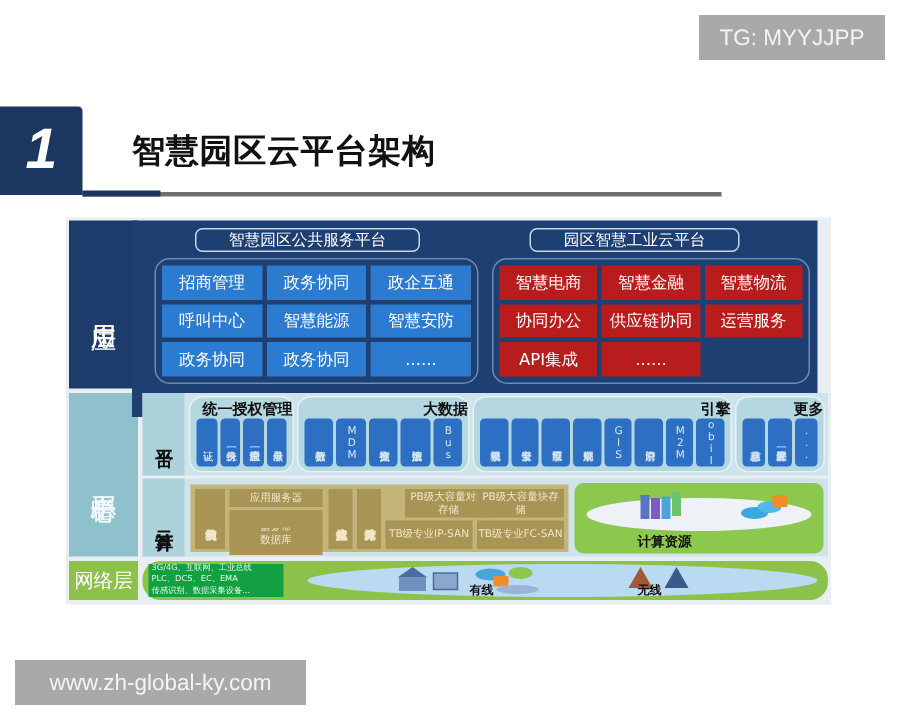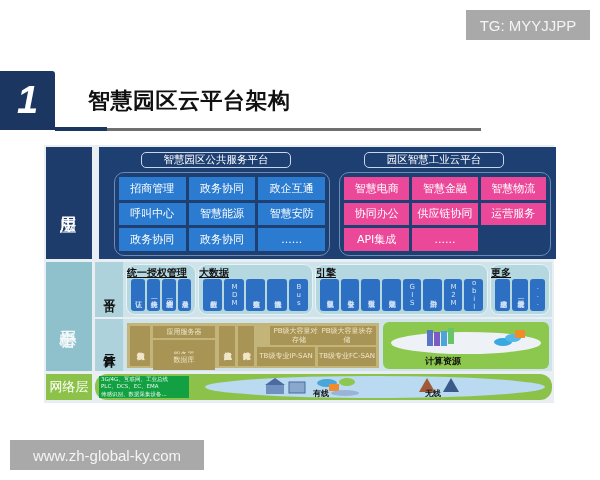--- a/index.html
+++ b/index.html
@@ -16,32 +16,32 @@
 
   .diagram { position: absolute; left: 44px; top: 145px; width: 510px; height: 258px; background: #e9eef2; }
 
   
   .lbl { position: absolute; display: flex; align-items: center; justify-content: center; color: #fff; writing-mode: vertical-rl; text-orientation: upright; }
   .lbl-app { left: 2px; top: 2px; width: 46px; height: 112px; background: #1d3c6b; font-size: 17px; }
   .lbl-plat { left: 2px; top: 117px; width: 46px; height: 109px; background: #8fc1cd; font-size: 17px; color: #f3f8fa; }
   .lbl-net { left: 2px; top: 229px; width: 46px; height: 26px; background: #8dc24a; writing-mode: horizontal-tb; font-size: 13px; }
 
   
-  .app-area { position: absolute; left: 55px; top: 2px; width: 457px; height: 112px; background: #1e3f72; }
+  .app-area { position: absolute; left: 44px; top: 2px; width: 457px; height: 131px; background: #1e3f72; }
   .pill-title { position: absolute; top: 5px; height: 16px; border: 1px solid #c9d7ea; border-radius: 5px; color: #fff; font-size: 10.5px; display: flex; align-items: center; justify-content: center; }
   .app-grid { position: absolute; top: 25px; border: 1px solid #6b8ab4; border-radius: 10px; padding: 4px; display: grid; grid-template-columns: repeat(3, 1fr); grid-template-rows: repeat(3, 1fr); gap: 3px; }
   .app-cell { display: flex; align-items: center; justify-content: center; font-size: 11px; color: #fff; }
   .grid-a .app-cell { background: #2b7bd0; }
-  .grid-b .app-cell { background: #ec4899; }
+  .grid-b .app-cell { background: #b91c1c; }
 
   
   .plat-sub { position: absolute; left: 51px; top: 117px; width: 457px; height: 55px; background: #cfe3ea; }
   .plat-tag { position: absolute; left: 0; top: 0; width: 28px; height: 55px; background: #aed2dc; font-weight: bold; font-size: 12px; display: flex; align-items: center; justify-content: center; writing-mode: vertical-rl; text-orientation: upright; color: #111; }
   .group { position: absolute; top: 2px; height: 51px; border: 1px solid #e7f2f5; border-radius: 9px; background: #b5d7e0; }
-  .group-title { position: absolute; top: 1px; left: 0; right: 0; text-align: left; font-size: 10px; font-weight: bold; color: #111; text-decoration: underline; }
+  .group-title { position: absolute; top: 1px; left: 0; right: 0; text-align: right; font-size: 10px; font-weight: bold; color: #111; }
   .chips { position: absolute; top: 14px; left: 4px; right: 4px; bottom: 3px; display: flex; gap: 2px; }
   .chip { flex: 1; background: #2d6fc2; border-radius: 3px; color: #d7e6f7; font-size: 7px; writing-mode: vertical-rl; text-orientation: upright; display: flex; align-items: center; justify-content: center; line-height: 1; overflow: hidden; }
 
   
   .cloud-sub { position: absolute; left: 51px; top: 174px; width: 457px; height: 52px; background: #cfe3ea; }
   .cloud-tag { position: absolute; left: 0; top: 0; width: 28px; height: 52px; background: #aed2dc; font-weight: bold; font-size: 12px; display: flex; align-items: center; justify-content: center; writing-mode: vertical-rl; text-orientation: upright; color: #111; }
   .gold { position: absolute; background: #a89454; color: #f0e6c8; font-size: 7px; display: flex; align-items: center; justify-content: center; text-align: center; line-height: 1.15; }
   .gold-frame { position: absolute; left: 32px; top: 4px; width: 252px; height: 45px; background: #c3b57a; }
   .gold-v { writing-mode: vertical-rl; text-orientation: upright; font-weight: bold; font-size: 7.5px; }
   .res-box { position: absolute; left: 288px; top: 3px; width: 166px; height: 47px; background: #8cc84d; border-radius: 6px; }

